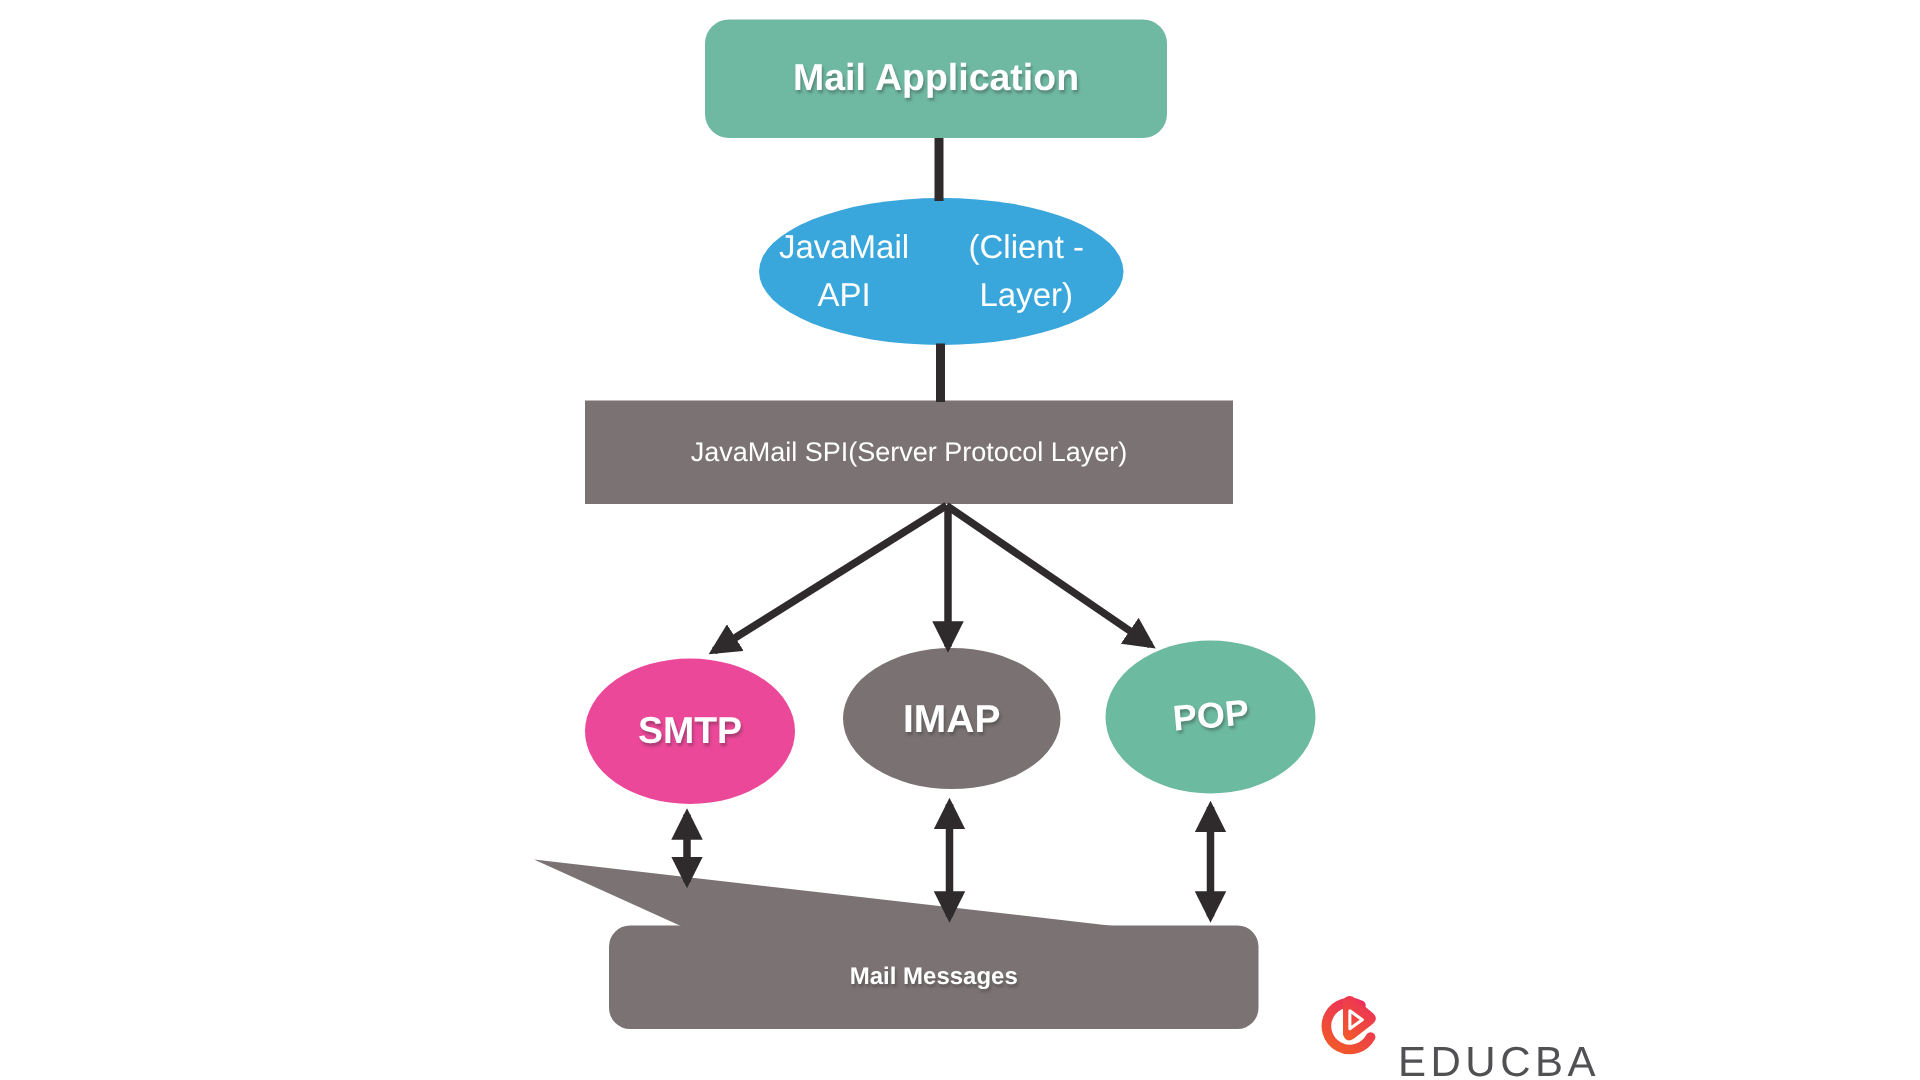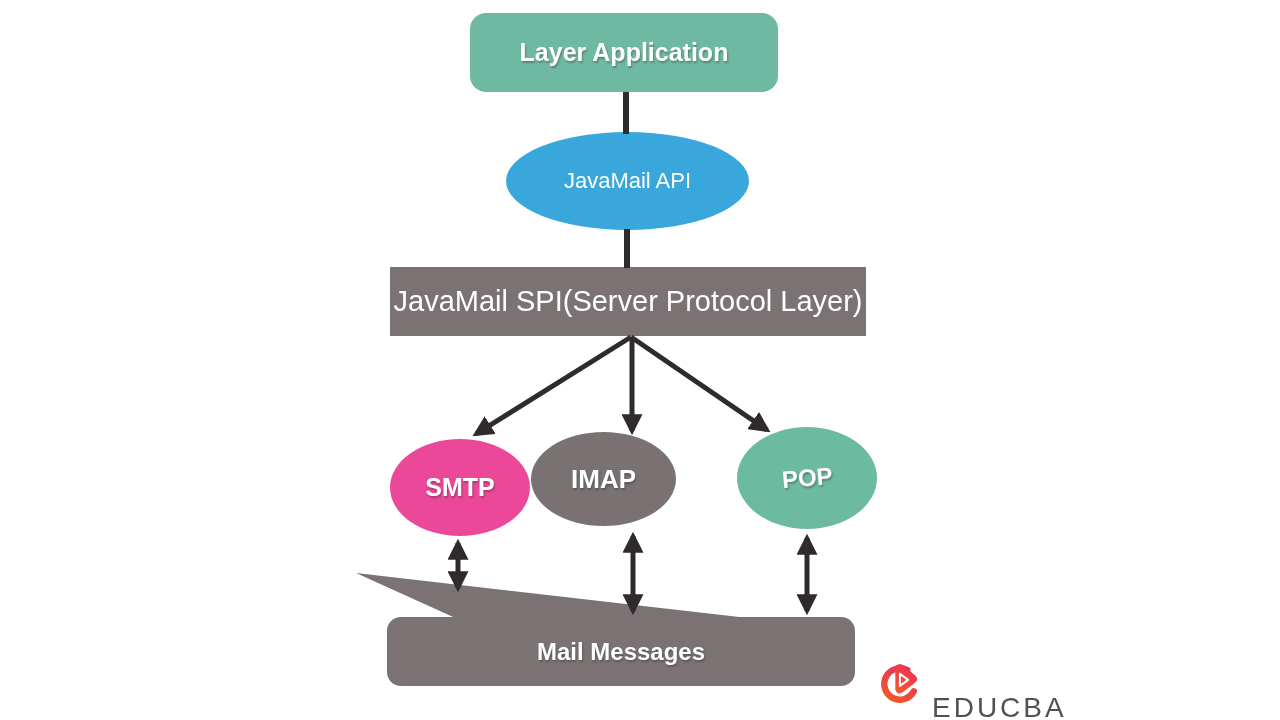--- a/index.html
+++ b/index.html
@@ -10,46 +10,47 @@
   .node{position:absolute;display:flex;align-items:center;justify-content:center;
     color:#fff;text-align:center;box-sizing:border-box;}
   .bold-label{font-weight:bold;text-shadow:1px 2px 2px rgba(40,40,40,0.35);}
   
   .java-app{left:470px;top:13px;width:308px;height:79px;background:#6FB9A2;border-radius:16px;
     font-size:25px;}
   
   .api-ellipse{left:506px;top:132px;width:243px;height:98px;background:#39A6DC;border-radius:50%;
     font-size:22px;line-height:32px;flex-direction:row;}
   
-  .spi-rect{left:390px;top:267px;width:476px;height:69px;background:#7B7373;font-size:29px;}
+  .spi-rect{left:390px;top:267px;width:432px;height:69px;background:#7B7373;font-size:18px;}
   
   .smtp{left:390px;top:439px;width:140px;height:97px;background:#ec4899;border-radius:50%;font-size:25px;}
-  .imap{left:531px;top:432px;width:145px;height:94px;background:#7A7272;border-radius:50%;font-size:26px;}
+  .imap{left:562px;top:432px;width:145px;height:94px;background:#7A7272;border-radius:50%;font-size:26px;}
   .pop{left:737px;top:427px;width:140px;height:102px;background:#6CBA9F;border-radius:50%;font-size:24px;}
   .pop .tilt{display:inline-block;transform:rotate(-5deg);}
   
-  .mail-rect{left:387px;top:617px;width:468px;height:69px;background:#7B7373;border-radius:14px;
-    font-size:24px;}
+  .mail-rect{left:406px;top:617px;width:433px;height:69px;background:#7B7373;border-radius:14px;
+    font-size:16px;}
   
   .connectors{position:absolute;left:0;top:0;width:1280px;height:720px;pointer-events:none;z-index:5;}
   
   .logo{position:absolute;left:876px;top:644px;display:flex;align-items:center;}
   .logo-text{margin-left:10px;font-size:28px;letter-spacing:3px;color:#515154;font-weight:500;margin-top:48px;}
 </style>
 </head>
 <body>
 
 <div class="stage">
 
   <div class="node java-app bold-label">
-    <span>Layer Application</span>
+    <span>Mail Application</span>
   </div>
 
   <div class="node api-ellipse">
     <span>JavaMail API</span>
+    <span>(Client - Layer)</span>
   </div>
 
   <div class="node spi-rect">
     <span>JavaMail SPI(Server Protocol Layer)</span>
   </div>
 
   <div class="node smtp bold-label">
     <span>SMTP</span>
   </div>
   <div class="node imap bold-label">

